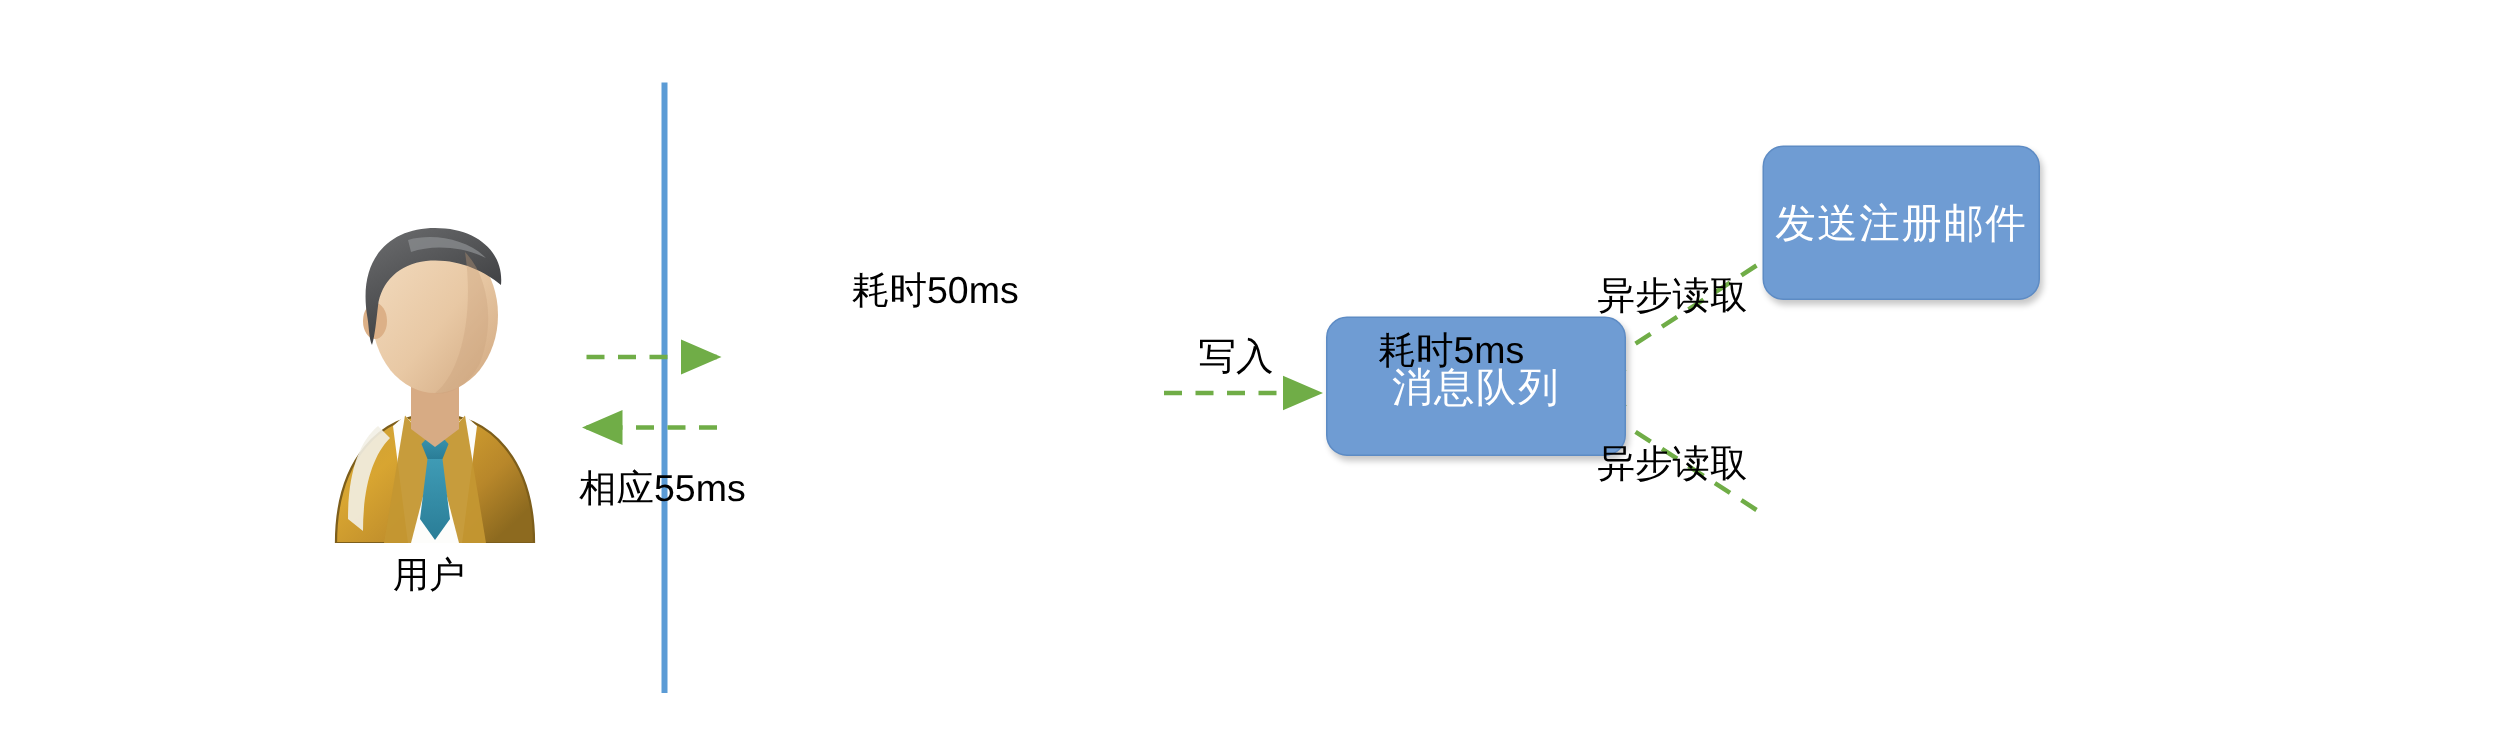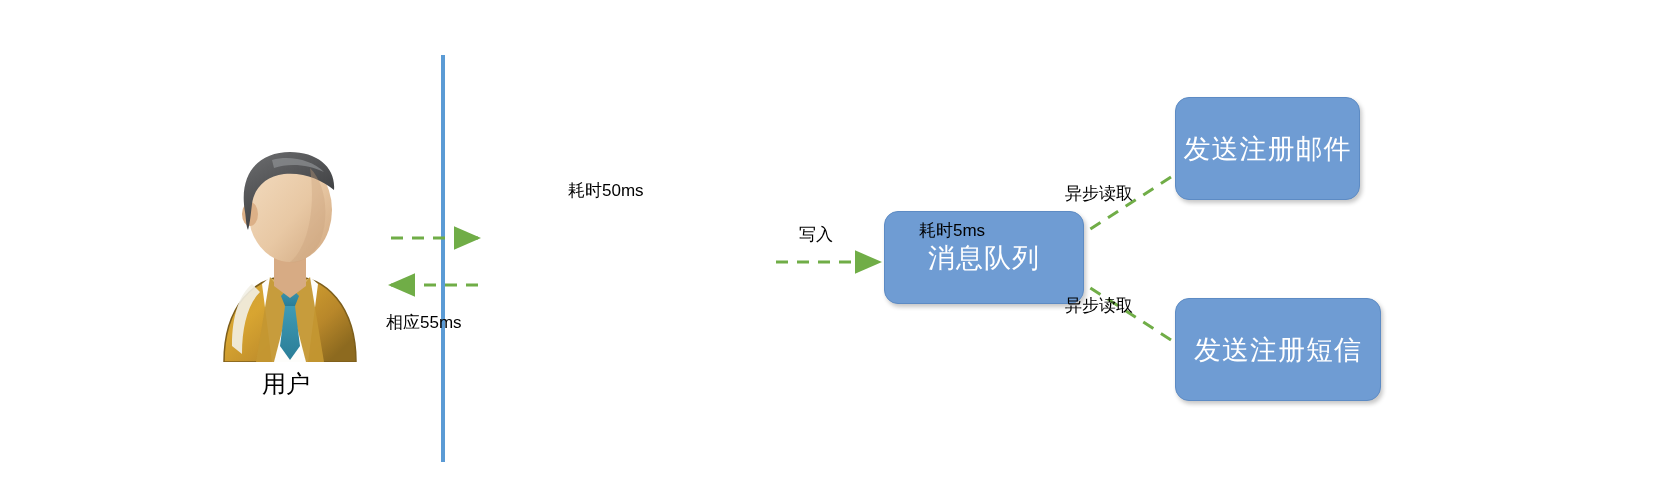--- a/index.html
+++ b/index.html
@@ -44,21 +44,21 @@
   }
   .node-db    { left: 483px;  top: 211px; width: 282px; height: 93px; }
   .node-mq    { left: 884px;  top: 211px; width: 200px; height: 93px; }
   .node-mail  { left: 1175px; top: 97px;  width: 185px; height: 103px; }
   .node-sms   { left: 1175px; top: 298px; width: 206px; height: 103px; }
 
   
   .label {
     position: absolute;
     color: #000000;
-    font-size: 17px;
+    font-size: 25px;
     white-space: nowrap;
     line-height: 1;
   }
   .lbl-cost50  { left: 568px;  top: 182px; }
   .lbl-cost5   { left: 919px;  top: 182px; margin-top: 40px; }
   .lbl-write   { left: 799px;  top: 226px; }
   .lbl-resp    { left: 386px;  top: 304px; margin-top: 10px; }
   .lbl-async1  { left: 1065px; top: 185px; }
   .lbl-async2  { left: 1065px; top: 297px; }
   .lbl-user    { left: 262px;  top: 372px; font-size: 24px; }
@@ -151,22 +151,19 @@
 
   <div class="node node-mq">
     <span>消息队列</span>
   </div>
   <span class="label lbl-cost5">耗时5ms</span>
 
   <div class="node node-mail">
     <span>发送注册邮件</span>
   </div>
 
-  <div class="node node-sms">
-    <span>发送注册短信</span>
-  </div>
 
   <span class="label lbl-resp">相应55ms</span>
   <span class="label lbl-write">写入</span>
   <span class="label lbl-async1">异步读取</span>
   <span class="label lbl-async2">异步读取</span>
 
 </div>
 
 </body></html>

